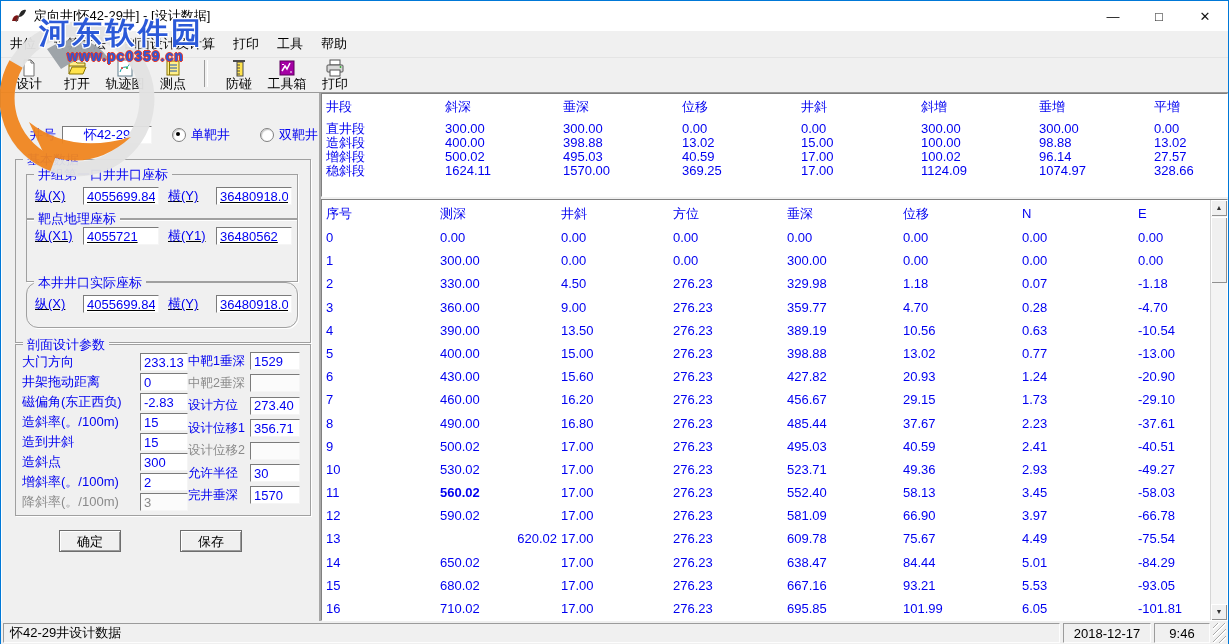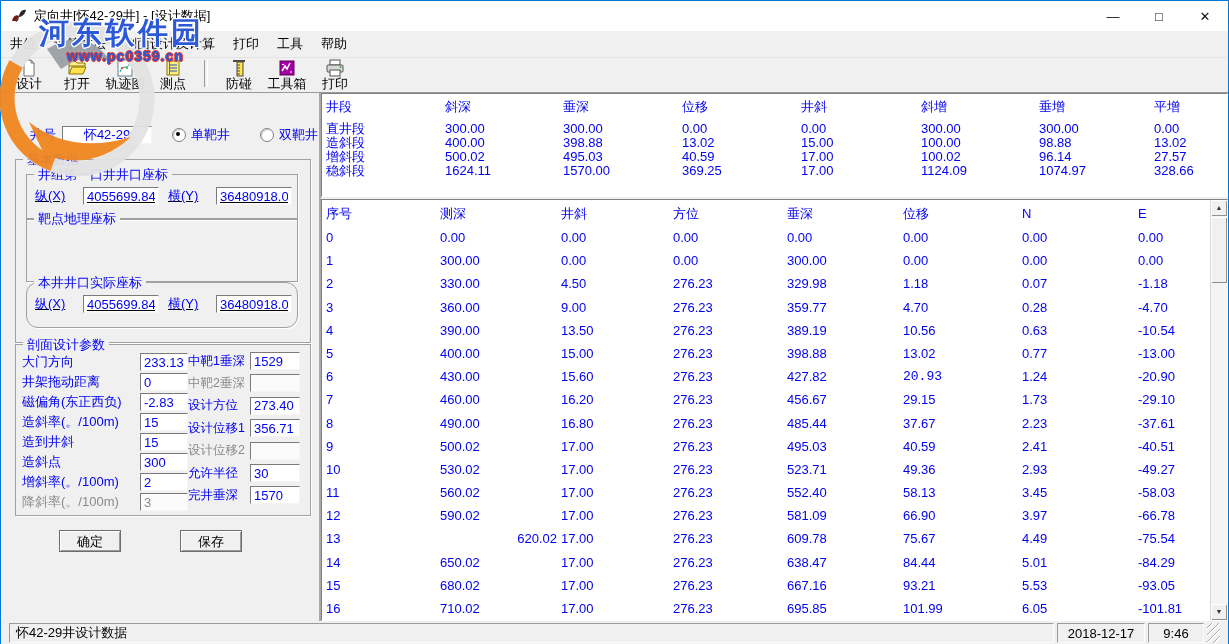--- a/index.html
+++ b/index.html
@@ -74,21 +74,21 @@
   .sv-head{line-height:24px;margin-top:2px;}
   .sv-row{height:23.2px;line-height:23.2px;}
   
   .vscroll{position:absolute;top:0;right:0;bottom:0;width:16px;background:#f4f4f4;border-left:1px solid #d6d6d6;}
   .sb-btn{height:16px;text-align:center;font-size:7px;line-height:16px;color:#333;background:#f0f0f0;
     box-shadow:inset 1px 1px 0 #fff,inset -1px -1px 0 #909090;}
   .sb-down{position:absolute;bottom:0;left:0;right:0;}
   .sb-thumb{position:absolute;top:17px;left:0;right:0;height:66px;background:#f0f0f0;
     box-shadow:inset 1px 1px 0 #fff,inset -1px -1px 0 #909090;}
   
-  .statusbar{height:24px;display:flex;align-items:stretch;padding:2px 8px;box-sizing:border-box;gap:3px;background:#f0f0f0;}
+  .statusbar{height:24px;display:flex;align-items:stretch;padding:2px 2px;box-sizing:border-box;gap:3px;background:#f0f0f0;}
   .status-panel{border:1px solid;border-color:#9b9b9b #fdfdfd #fdfdfd #9b9b9b;background:#f0f0f0;
     font-size:13px;color:#000;display:flex;align-items:center;white-space:nowrap;overflow:hidden;}
   .sp-text{flex:1;padding-left:6px;}
   .sp-date{width:86px;justify-content:center;flex:none;}
   .sp-time{width:54px;justify-content:center;flex:none;}
   .grip{width:13px;flex:none;background:
     repeating-linear-gradient(135deg,transparent 0 3px,#aaa 3px 4px,#fff 4px 5px);}
   
   .wm{position:absolute;pointer-events:none;z-index:60;}
   .wm-logo{left:-12px;top:6px;width:182px;height:172px;opacity:.95;}
@@ -219,20 +219,26 @@
             <span class="gb-title">井组第一口井井口座标</span>
             <div class="coord-row cr-0">
               <span class="blbl flbl">纵(X)</span>
               <input class="tin cin" type="text" value="4055699.84" style="">
               <span class="blbl flbl">横(Y)</span>
               <input class="tin cin" type="text" value="36480918.08" style="">
             </div>
           </div>
           <div class="groupbox grp-inner grp-inner2">
             <span class="gb-title">靶点地理座标</span>
+            <div class="coord-row cr-0">
+              <span class="blbl flbl">纵(X1)</span>
+              <input class="tin cin" type="text" value="4055721" style="">
+              <span class="blbl flbl">横(Y1)</span>
+              <input class="tin cin" type="text" value="36480562" style="">
+            </div>
           </div>
           <div class="groupbox grp-inner grp-inner3">
             <span class="gb-title">本井井口实际座标</span>
             <div class="coord-row cr-0">
               <span class="blbl flbl">纵(X)</span>
               <input class="tin cin" type="text" value="4055699.84" style="">
               <span class="blbl flbl">横(Y)</span>
               <input class="tin cin" type="text" value="36480918.08" style="">
             </div>
           </div>
@@ -427,21 +433,21 @@
               <span class="tcell" style="width: 115px;">13.02</span>
               <span class="tcell" style="width: 112px;">0.77</span>
               <span class="tcell" style="width: 100px;">-13.00</span>
             </div>
             <div class="trow sv-row">
               <span class="tcell" style="width: 110px;">6</span>
               <span class="tcell" style="width: 117px;">430.00</span>
               <span class="tcell" style="width: 108px;">15.60</span>
               <span class="tcell" style="width: 110px;">276.23</span>
               <span class="tcell" style="width: 112px;">427.82</span>
-              <span class="tcell" style="width: 115px; font-family: Liberation Mono, monospace;">20.93</span>
+              <span class="tcell" style="width: 115px;">20.93</span>
               <span class="tcell" style="width: 112px;">1.24</span>
               <span class="tcell" style="width: 100px;">-20.90</span>
             </div>
             <div class="trow sv-row">
               <span class="tcell" style="width: 110px;">7</span>
               <span class="tcell" style="width: 117px;">460.00</span>
               <span class="tcell" style="width: 108px;">16.20</span>
               <span class="tcell" style="width: 110px;">276.23</span>
               <span class="tcell" style="width: 112px;">456.67</span>
               <span class="tcell" style="width: 115px;">29.15</span>
@@ -473,21 +479,21 @@
               <span class="tcell" style="width: 117px;">530.02</span>
               <span class="tcell" style="width: 108px;">17.00</span>
               <span class="tcell" style="width: 110px;">276.23</span>
               <span class="tcell" style="width: 112px;">523.71</span>
               <span class="tcell" style="width: 115px;">49.36</span>
               <span class="tcell" style="width: 112px;">2.93</span>
               <span class="tcell" style="width: 100px;">-49.27</span>
             </div>
             <div class="trow sv-row">
               <span class="tcell" style="width: 110px;">11</span>
-              <span class="tcell" style="width: 117px;">560.02</span>
+              <span class="tcell" style="width: 117px; font-weight: bold;">560.02</span>
               <span class="tcell" style="width: 108px;">17.00</span>
               <span class="tcell" style="width: 110px;">276.23</span>
               <span class="tcell" style="width: 112px;">552.40</span>
               <span class="tcell" style="width: 115px;">58.13</span>
               <span class="tcell" style="width: 112px;">3.45</span>
               <span class="tcell" style="width: 100px;">-58.03</span>
             </div>
             <div class="trow sv-row">
               <span class="tcell" style="width: 110px;">12</span>
               <span class="tcell" style="width: 117px;">590.02</span>

